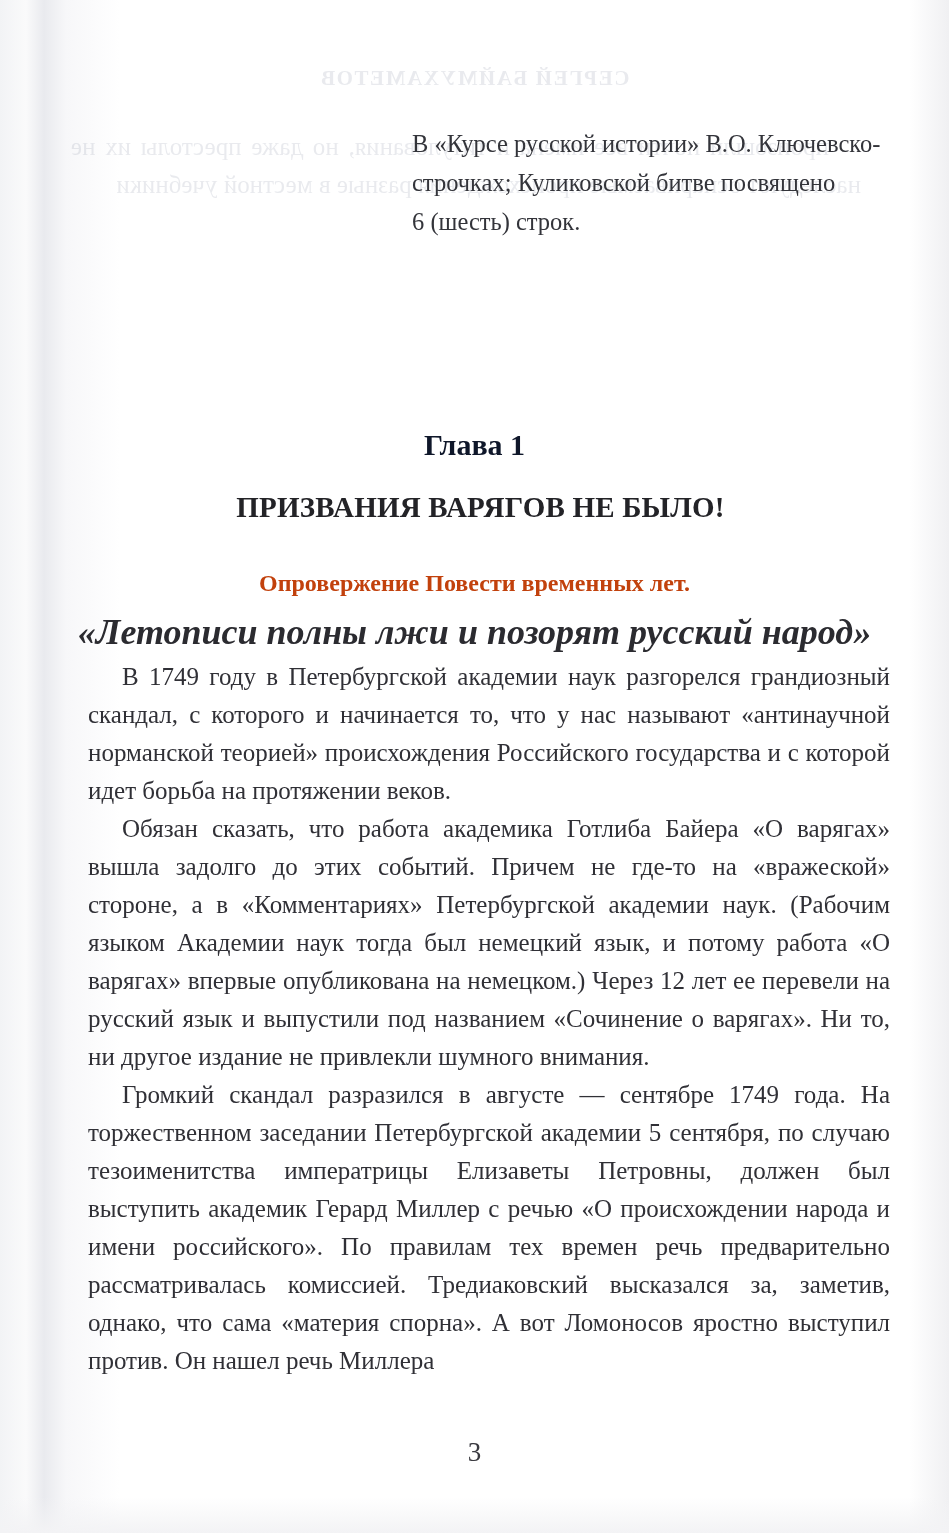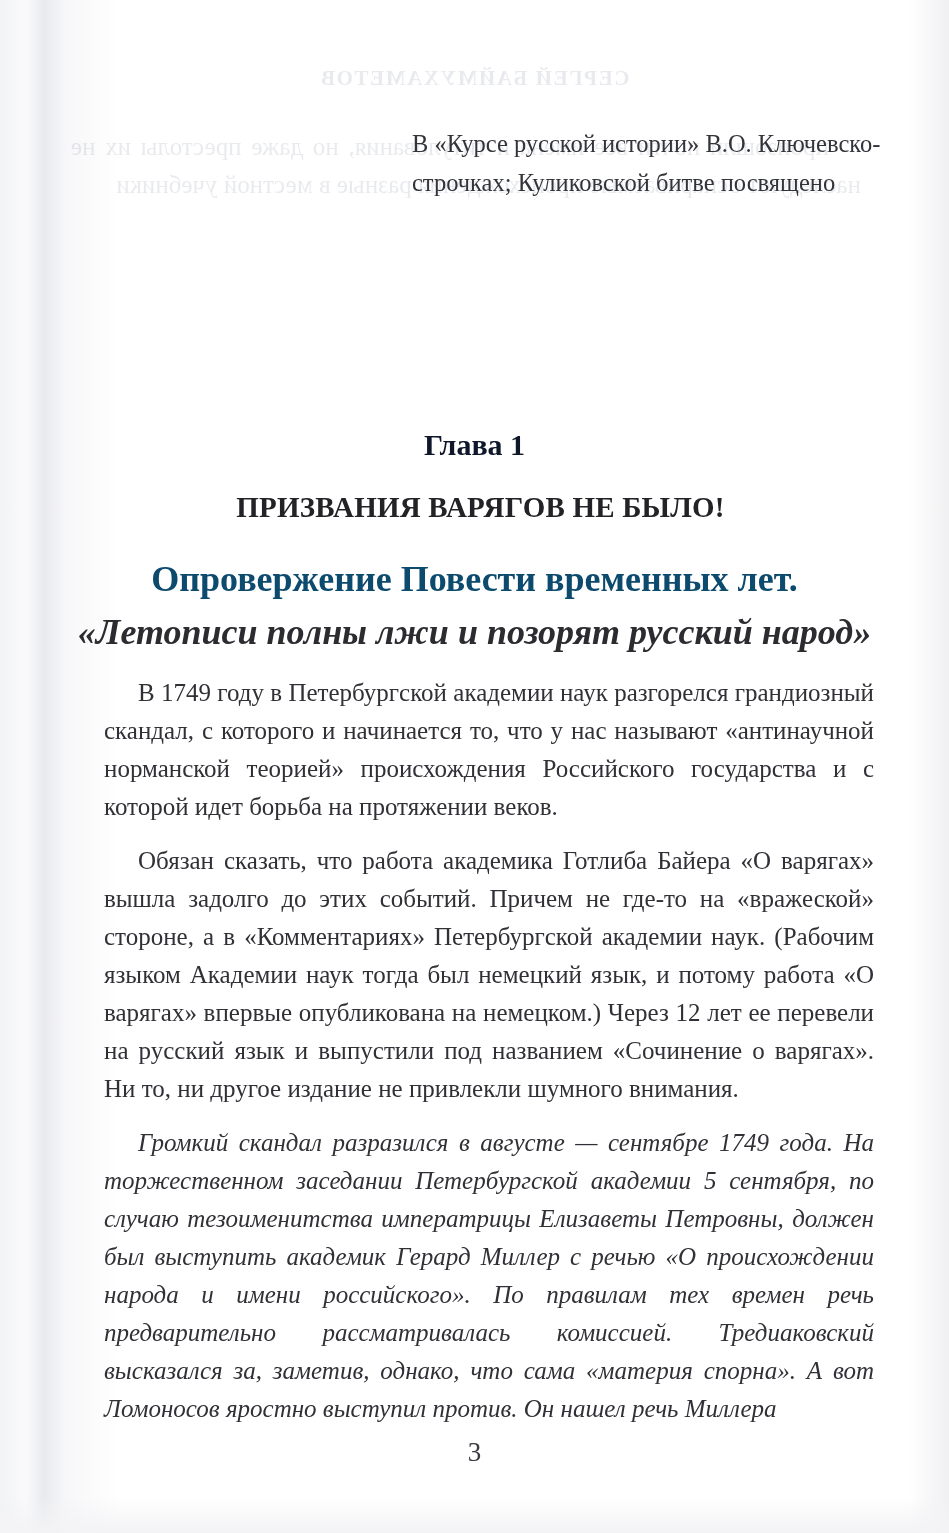--- a/index.html
+++ b/index.html
@@ -119,26 +119,26 @@
     left: 0; right: 0;
     text-align: center;
     font-size: 29px;
     font-weight: 700;
     letter-spacing: 0.2px;
     color: #232327;
     padding-left: 12px;
   }
   .chapter-subtitle {
     position: absolute;
-    top: 558px;
-    left: 0; right: 0;
-    text-align: center;
-    font-size: 36px;
-    font-weight: 700;
-    color: #0c4a6e;
+    top: 570px;
+    left: 0; right: 0;
+    text-align: center;
+    font-size: 24px;
+    font-weight: 700;
+    color: #c2410c;
   }
   .chapter-quote {
     position: absolute;
     top: 611px;
     left: 0; right: 0;
     text-align: center;
     font-size: 36px;
     font-weight: 700;
     font-style: italic;
     color: #2b2b30;
@@ -150,24 +150,24 @@
     top: 658px;
     left: 88px;
     width: 802px;
     font-size: 25px;
     line-height: 38px;
     text-align: justify;
     text-justify: inter-word;
     color: #303036;
   }
   .body-text p {
-    margin: 16px;
+    margin: 0;
     text-indent: 34px;
   }
-  .body-text p:last-child { margin-bottom: 0; font-style: italic; }
+  .body-text p:last-child { margin-bottom: 0; }
 
   
   .folio {
     position: absolute;
     top: 1437px;
     left: 0; right: 0;
     text-align: center;
     font-size: 27px;
     color: #3a3a40;
   }
@@ -182,20 +182,21 @@
   <div class="bleed-layer">
     <div class="bleed-head">СЕРГЕЙ БАЙМУХАМЕТОВ</div>
     <div class="bleed-body">
       <p>произошли почти все имена и титулования, но даже престолы их не наследуют оспариваемые происхождения разные в местной учебники</p>
     </div>
   </div>
 
   <div class="epigraph">
     <div>В «Курсе русской истории» В.О. Ключевско-</div>
     <div>строчках; Куликовской битве посвящено</div>
+    <div class="last-line">6 (шесть) строк.</div>
   </div>
 
   <div class="chapter-label">Глава 1</div>
   <h1 class="chapter-title">ПРИЗВАНИЯ ВАРЯГОВ НЕ БЫЛО!</h1>
   <div class="chapter-subtitle">Опровержение Повести временных лет.</div>
   <div class="chapter-quote">«Летописи полны лжи и позорят русский народ»</div>
 
   <div class="body-text">
     <p>В 1749 году в Петербургской академии наук разгорелся грандиозный скандал, с которого и начинается то, что у нас называют «антинаучной норманской теорией» происхождения Российского государства и с которой идет борьба на протяжении веков.</p>
     <p>Обязан сказать, что работа академика Готлиба Байера «О варягах» вышла задолго до этих событий. Причем не где-то на «вражеской» стороне, а в «Комментариях» Петербургской академии наук. (Рабочим языком Академии наук тогда был немецкий язык, и потому работа «О варягах» впервые опубликована на немецком.) Через 12 лет ее перевели на русский язык и выпустили под названием «Сочинение о варягах». Ни то, ни другое издание не привлекли шумного внимания.</p>

